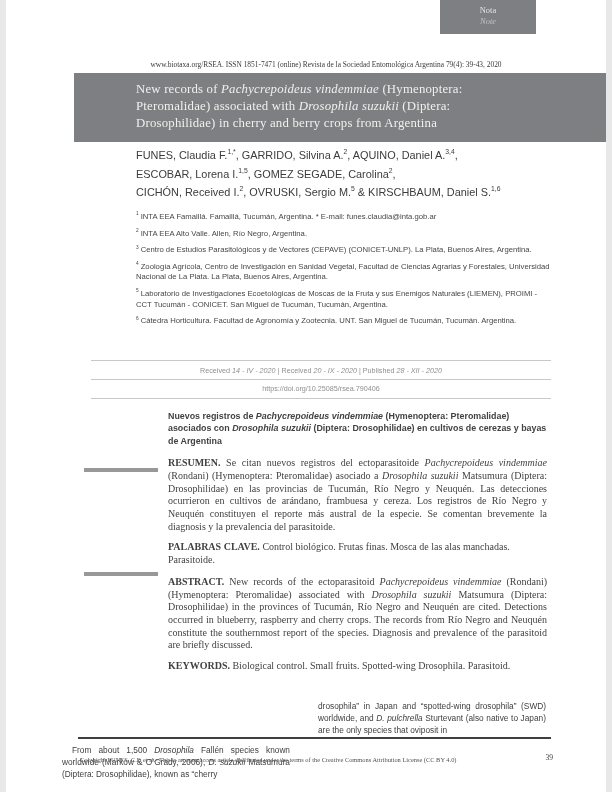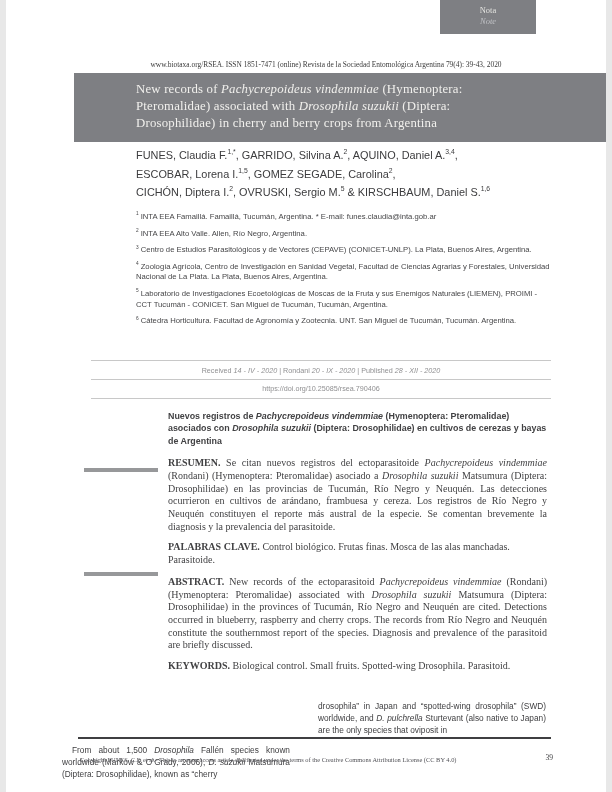--- a/index.html
+++ b/index.html
@@ -107,34 +107,34 @@
 
   <div class="title-box">
     <div class="title-line"><span>New records of </span><span style="font-style: italic;">Pachycrepoideus vindemmiae</span><span> (Hymenoptera:</span></div>
     <div class="title-line"><span>Pteromalidae) associated with </span><span style="font-style: italic;">Drosophila suzukii</span><span> (Diptera:</span></div>
     <div class="title-line"><span>Drosophilidae) in cherry and berry crops from Argentina</span></div>
   </div>
 
   <div class="authors">
     <div class="author-line"><span>FUNES, Claudia F.</span><sup>1,*</sup><span>, GARRIDO, Silvina A.</span><sup>2</sup><span>, AQUINO, Daniel A.</span><sup>3,4</sup><span>,</span></div>
     <div class="author-line"><span>ESCOBAR, Lorena I.</span><sup>1,5</sup><span>, GOMEZ SEGADE, Carolina</span><sup>2</sup><span>,</span></div>
-    <div class="author-line"><span>CICHÓN, Diptera I.</span><sup>2</sup><span>, OVRUSKI, Sergio M.</span><sup>5</sup><span> &amp; KIRSCHBAUM, Daniel S.</span><sup>1,6</sup></div>
+    <div class="author-line"><span>CICHÓN, Received I.</span><sup>2</sup><span>, OVRUSKI, Sergio M.</span><sup>5</sup><span> &amp; KIRSCHBAUM, Daniel S.</span><sup>1,6</sup></div>
   </div>
 
   <div class="affiliations">
     <p class="aff"><sup>1</sup><span>INTA EEA Famaillá. Famaillá, Tucumán, Argentina. * E-mail: funes.claudia@inta.gob.ar</span></p>
     <p class="aff"><sup>2</sup><span>INTA EEA Alto Valle. Allen, Río Negro, Argentina.</span></p>
     <p class="aff"><sup>3</sup><span>Centro de Estudios Parasitológicos y de Vectores (CEPAVE) (CONICET-UNLP). La Plata, Buenos Aires, Argentina.</span></p>
     <p class="aff"><sup>4</sup><span>Zoología Agrícola, Centro de Investigación en Sanidad Vegetal, Facultad de Ciencias Agrarias y Forestales, Universidad Nacional de La Plata. La Plata, Buenos Aires, Argentina.</span></p>
     <p class="aff"><sup>5</sup><span>Laboratorio de Investigaciones Ecoetológicas de Moscas de la Fruta y sus Enemigos Naturales (LIEMEN), PROIMI - CCT Tucumán - CONICET. San Miguel de Tucumán, Tucumán, Argentina.</span></p>
     <p class="aff"><sup>6</sup><span>Cátedra Horticultura. Facultad de Agronomía y Zootecnia. UNT. San Miguel de Tucumán, Tucumán. Argentina.</span></p>
   </div>
 
   <div class="dates-box">
-    <div class="dates-row1"><span>Received </span><span style="font-style: italic;">14 - IV - 2020</span><span> | Rondani </span><span style="font-style: italic;">20 - IX - 2020</span><span> | Published </span><span style="font-style: italic;">28 - XII - 2020</span></div>
+    <div class="dates-row1"><span>Received </span><span style="font-style: italic;">14 - IV - 2020</span><span> | Received </span><span style="font-style: italic;">20 - IX - 2020</span><span> | Published </span><span style="font-style: italic;">28 - XII - 2020</span></div>
     <div class="dates-row2">https://doi.org/10.25085/rsea.790406</div>
   </div>
 
   <div class="section-bar bar1"></div>
   <div class="section-bar bar2"></div>
 
   <div class="abstract-col">
     <p class="es-title"><span>Nuevos registros de </span><span style="font-style: italic;">Pachycrepoideus vindemmiae</span><span> (Hymenoptera: Pteromalidae) asociados con </span><span style="font-style: italic;">Drosophila suzukii</span><span> (Diptera: Drosophilidae) en cultivos de cerezas y bayas de Argentina</span></p>
     <p class="para"><span style="font-weight: bold;">RESUMEN.</span><span> Se citan nuevos registros del ectoparasitoide </span><span style="font-style: italic;">Pachycrepoideus vindemmiae</span><span> (Rondani) (Hymenoptera: Pteromalidae) asociado a </span><span style="font-style: italic;">Drosophila suzukii</span><span> Matsumura (Diptera: Drosophilidae) en las provincias de Tucumán, Río Negro y Neuquén. Las detecciones ocurrieron en cultivos de arándano, frambuesa y cereza. Los registros de Río Negro y Neuquén constituyen el reporte más austral de la especie. Se comentan brevemente la diagnosis y la prevalencia del parasitoide.</span></p>
     <p class="para kw"><span style="font-weight: bold;">PALABRAS CLAVE.</span><span> Control biológico. Frutas finas. Mosca de las alas manchadas. Parasitoide.</span></p>

